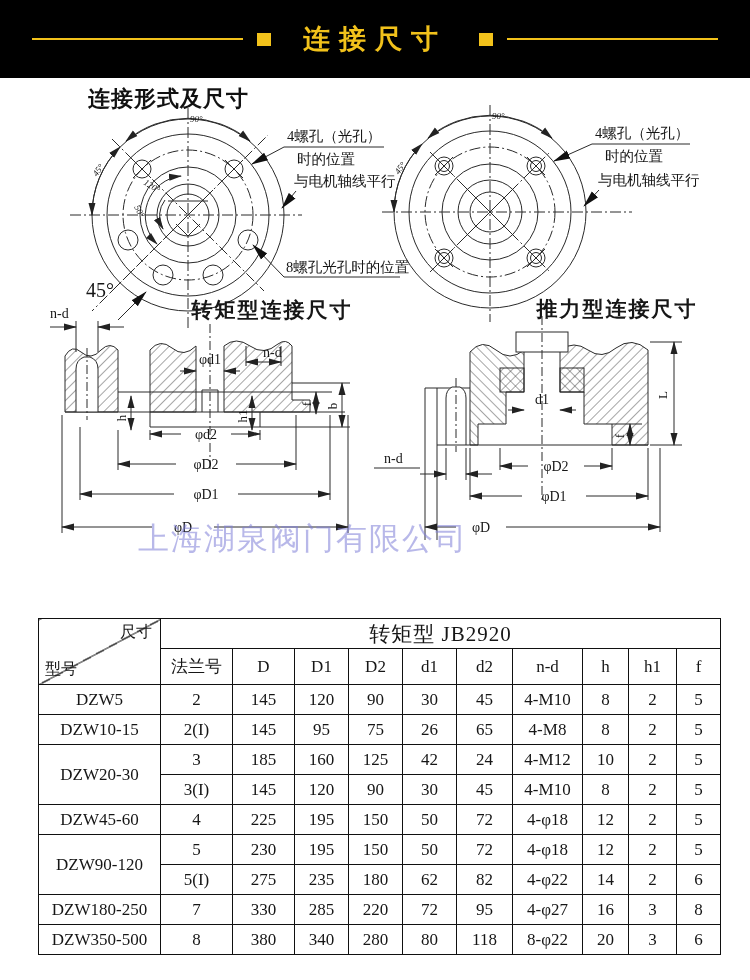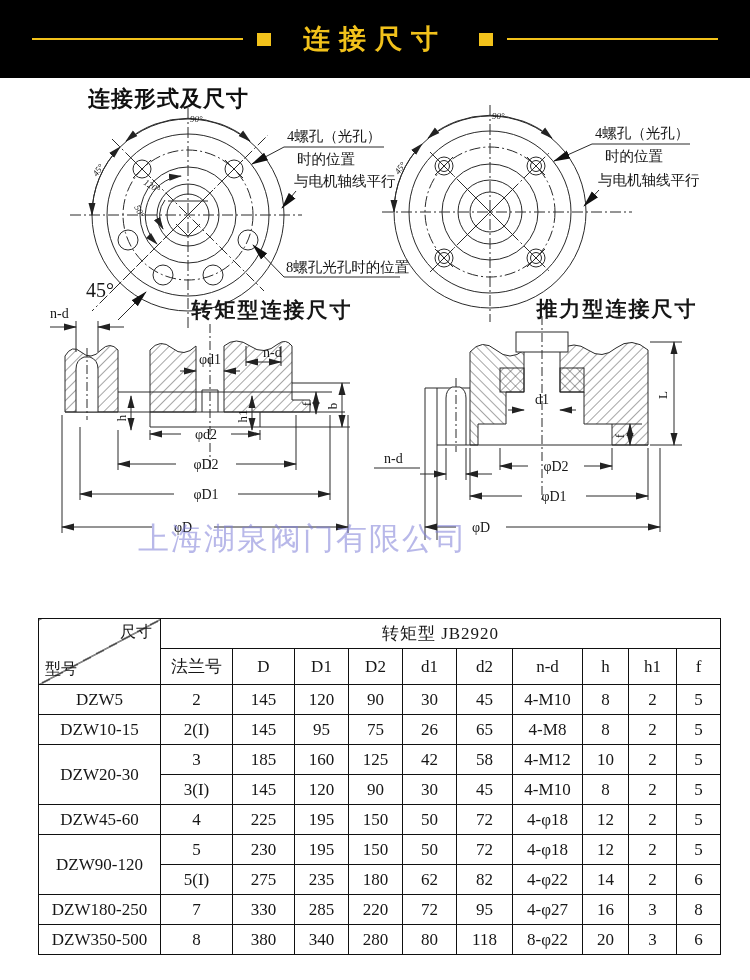--- a/index.html
+++ b/index.html
@@ -33,21 +33,21 @@
   .ang  { font:italic 9px "Liberation Serif", serif; }
   .angbig { font:20px "Liberation Serif", serif; }
   .biglab { font:bold 21px "Liberation Serif", serif; letter-spacing:2px; }
 
   
   .table-wrap { width:750px; }
   table.spec { border-collapse:collapse; margin-left:38px; width:676px; table-layout:fixed;
                font-family:"Liberation Serif", serif; }
   table.spec td, table.spec th { border:1px solid #111; text-align:center; vertical-align:middle;
                font-weight:normal; font-size:17px; height:30px; padding:0 2px; overflow:hidden; }
-  table.spec .group-h { font-size:17px; height:30px; letter-spacing:1px; }
+  table.spec .group-h { font-size:21px; height:30px; letter-spacing:1px; }
   table.spec .col-h { height:36px; }
   td.model { font-size:16px; }
   .corner { position:relative; padding:0; height:68px;
             background-image:linear-gradient(to bottom right, transparent 49.5%, #111 49.5%, #111 50.5%, transparent 50.5%); }
   .corner .c-top { position:absolute; top:3px; right:8px; font-size:16px; }
   .corner .c-bot { position:absolute; bottom:4px; left:6px; font-size:16px; }
 </style>
 </head>
 <body>
 
@@ -382,21 +382,21 @@
           <td>2</td>
           <td>5</td>
         </tr>
         <tr>
           <td class="model" rowspan="2">DZW20-30</td>
           <td>3</td>
           <td>185</td>
           <td>160</td>
           <td>125</td>
           <td>42</td>
-          <td>58</td>
+          <td>24</td>
           <td>4-M12</td>
           <td>10</td>
           <td>2</td>
           <td>5</td>
         </tr>
         <tr>
           <td>3(I)</td>
           <td>145</td>
           <td>120</td>
           <td>90</td>

